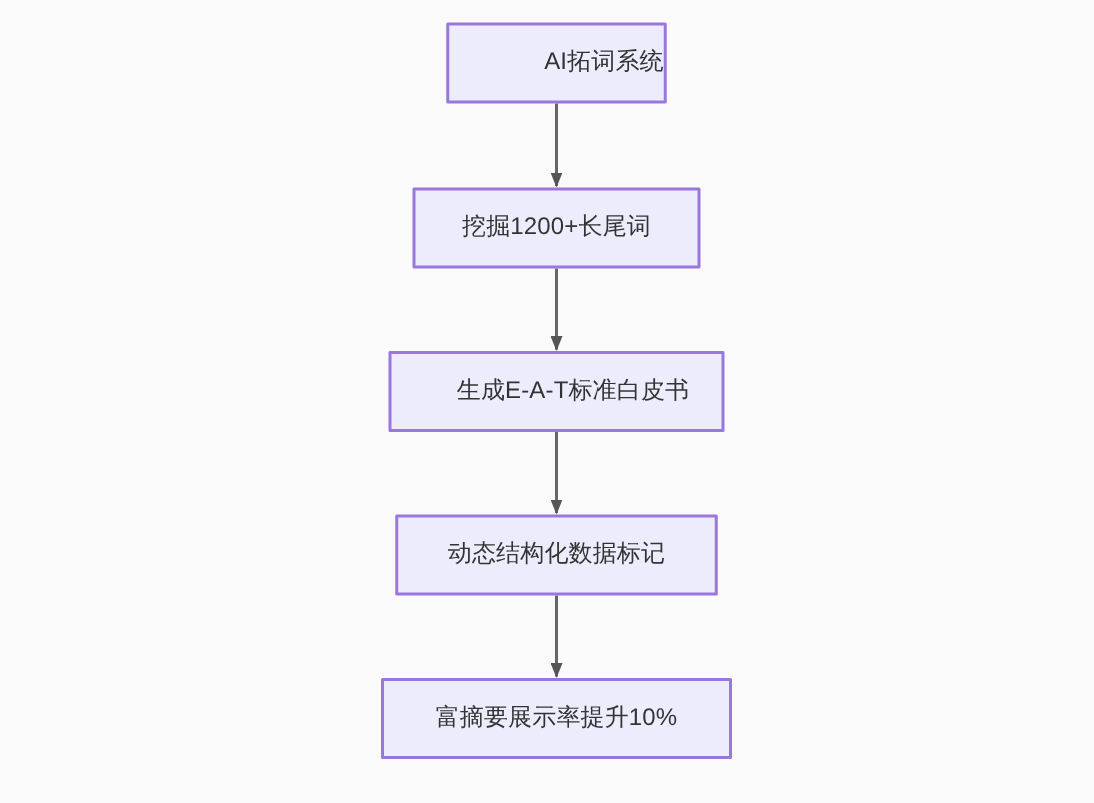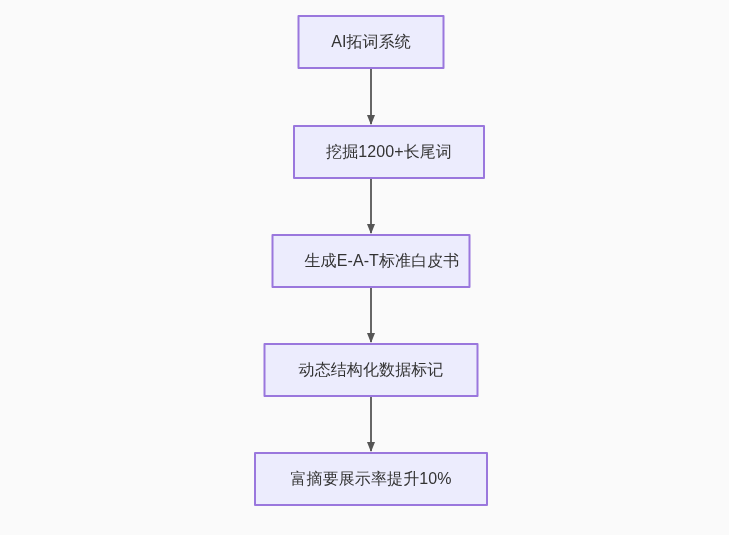--- a/index.html
+++ b/index.html
@@ -40,23 +40,23 @@
     transform: translateX(-50%);
   }
   .node-label {
     font-size: 16px;
     line-height: 1;
     color: #333333;
     white-space: nowrap;
     letter-spacing: 0.1px;
   }
   
-  #node-0 { left: 371px; top: 15px;  width: 147px; }
-  #node-1 { left: 389px; top: 125px; width: 192px; text-align: right; }
-  #node-2 { left: 371px; top: 234px; width: 199px; padding-left: 22px; }
+  #node-0 { left: 371px; top: 15px;  width: 147px; justify-content: flex-end; }
+  #node-1 { left: 371px; top: 125px; width: 192px; text-align: right; }
+  #node-2 { left: 371px; top: 234px; width: 224px; padding-left: 22px; }
   #node-3 { left: 371px; top: 343px; width: 215px; align-items: center; }
   #node-4 { left: 371px; top: 452px; width: 234px; }
 </style>
 </head>
 <body>
 
 <div id="flow-canvas">
 
   <svg class="edge-layer" viewBox="0 0 729 535" width="729" height="535" xmlns="http://www.w3.org/2000/svg">
     <defs>

